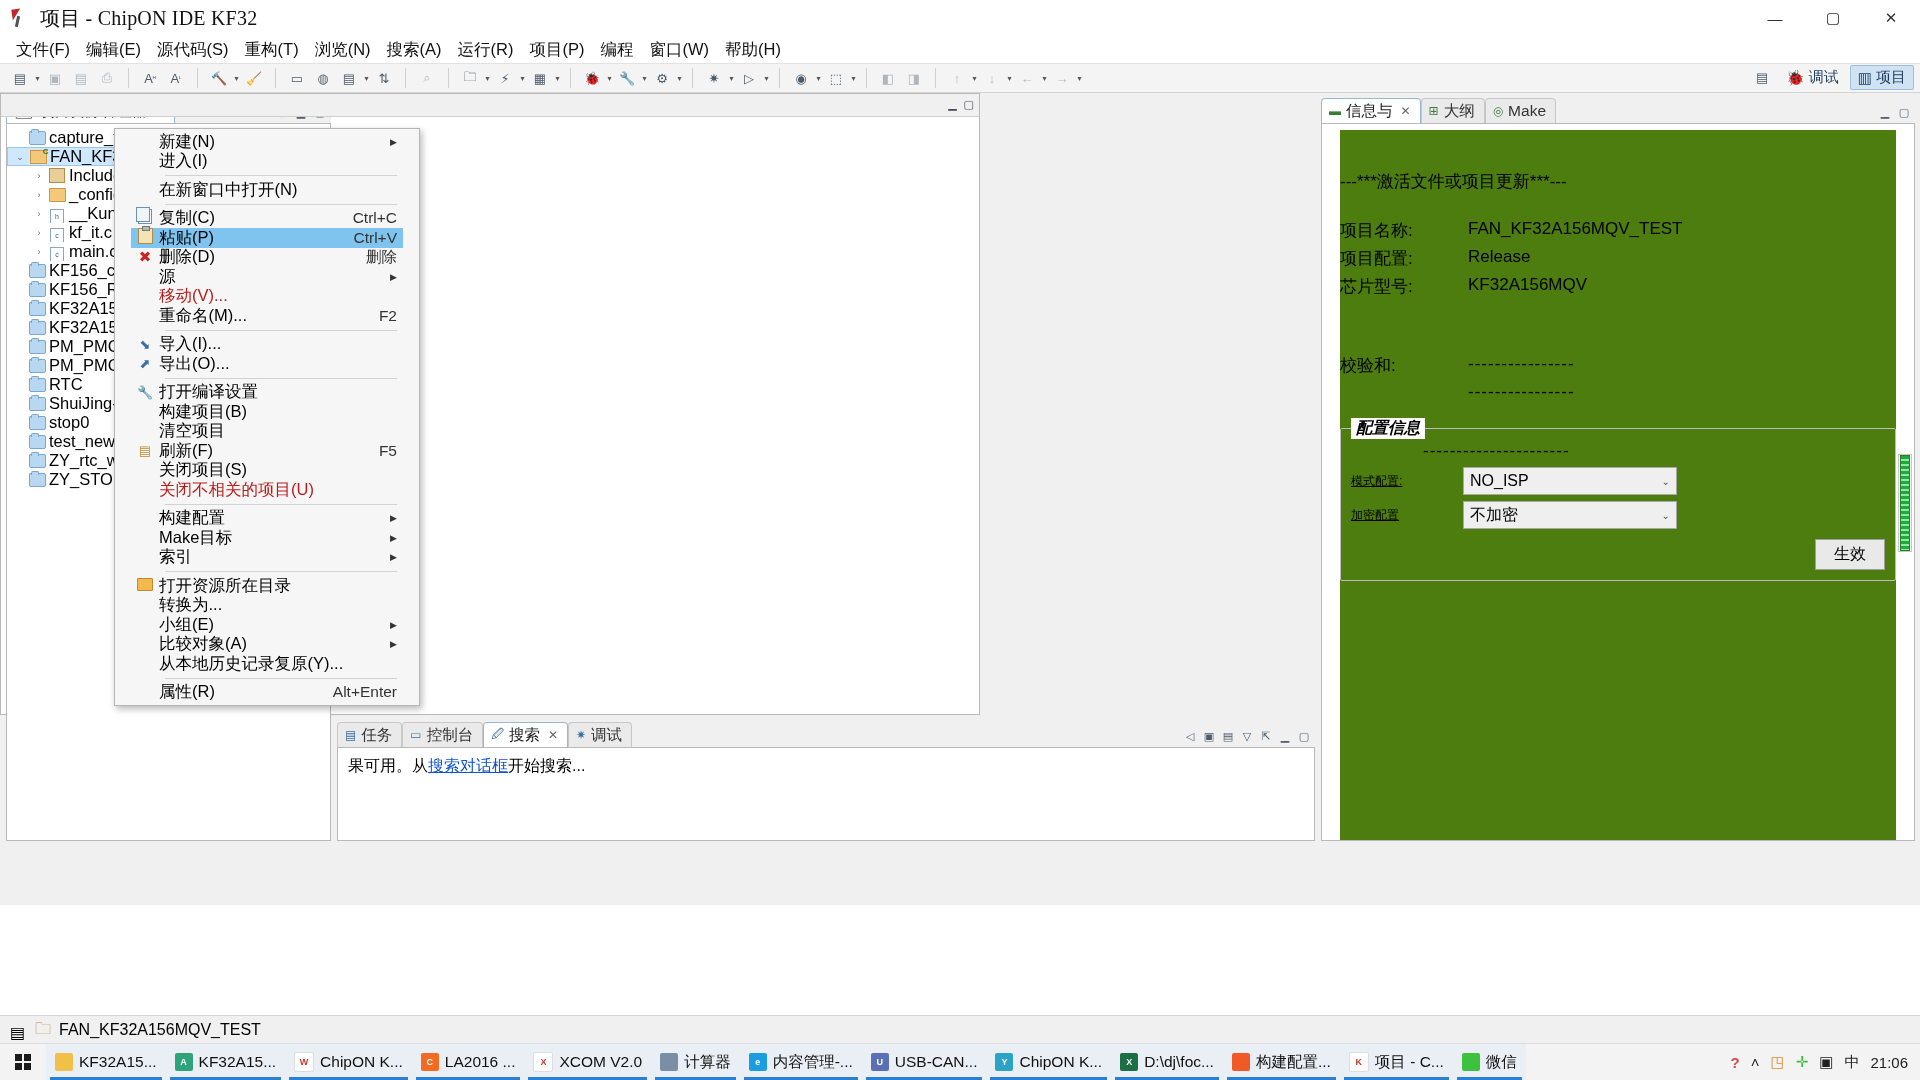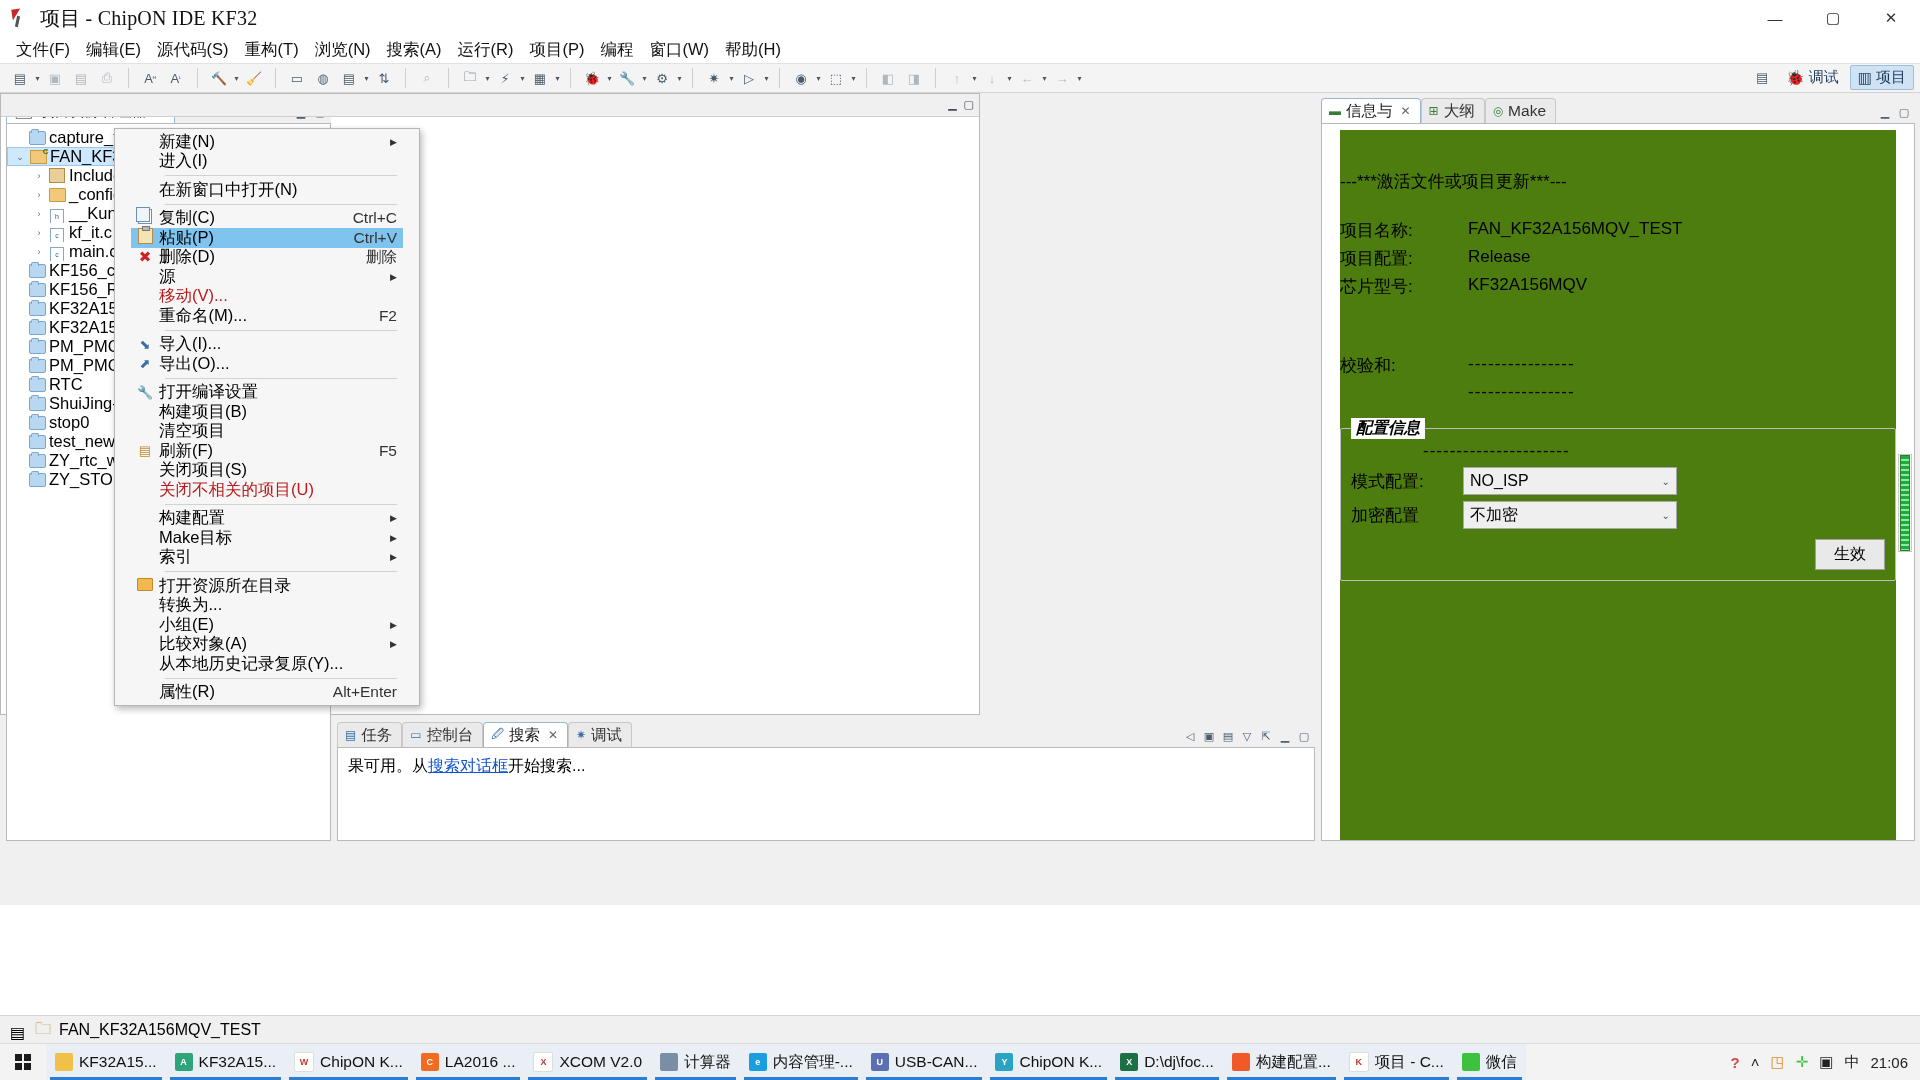--- a/index.html
+++ b/index.html
@@ -87,21 +87,21 @@
   .rp-body{position:absolute;left:0;right:0;top:26px;bottom:0;background:#fff;border:1px solid #b9b9b9;overflow:hidden;}
   .rp-inner{position:absolute;left:10px;top:6px;right:18px;bottom:0;background:#4d7c0f;font-size:17px;margin-left:8px;}
   .rp-head{margin:40px 0 26px 0;white-space:nowrap;font-size:17px;}
   .kv{display:flex;margin-bottom:5px;}
   .kv .k{width:128px;flex:none;}
   .kv .v{}
   .dash{letter-spacing:1px;}
   .group{margin-top:26px;border:1px solid #bdbdbd;border-radius:2px;padding:12px 10px 10px 10px;position:relative;}
   .group > .legend{position:absolute;top:-11px;left:10px;background:#fff;padding:0 5px;font-style:italic;font-weight:bold;font-size:16px;}
   .frow{display:flex;align-items:center;margin-top:6px;}
-  .frow .flabel{width:112px;flex:none;font-size:17px;}
+  .frow .flabel{width:112px;flex:none;font-size:12px;text-decoration:underline;}
   .combo{width:200px;height:26px;background:#efefef;border:1px solid #a8a8a8;display:flex;align-items:center;
          padding:0 6px;font-size:16px;justify-content:space-between;color:#111;}
   .combo .cv{color:#000;}
   .combo .carrow{font-size:10px;color:#555;}
   .btn{display:inline-block;min-width:48px;padding:4px 10px;background:#e9e9e9;border:1px solid #a0a0a0;
        font-size:16px;text-align:center;}
   .btnrow{display:flex;justify-content:flex-end;margin-top:10px;}
   .rp-scroll{position:absolute;right:2px;top:330px;width:12px;height:96px;background:#fff;border:1px solid #c8c8c8;}
   .rp-scroll .thumb{position:absolute;left:1px;right:1px;top:0;bottom:0;
       background:repeating-linear-gradient(to bottom,#1faa3c 0 3px,#8fe8a4 3px 5px);border:1px solid #2a7d2a;}

